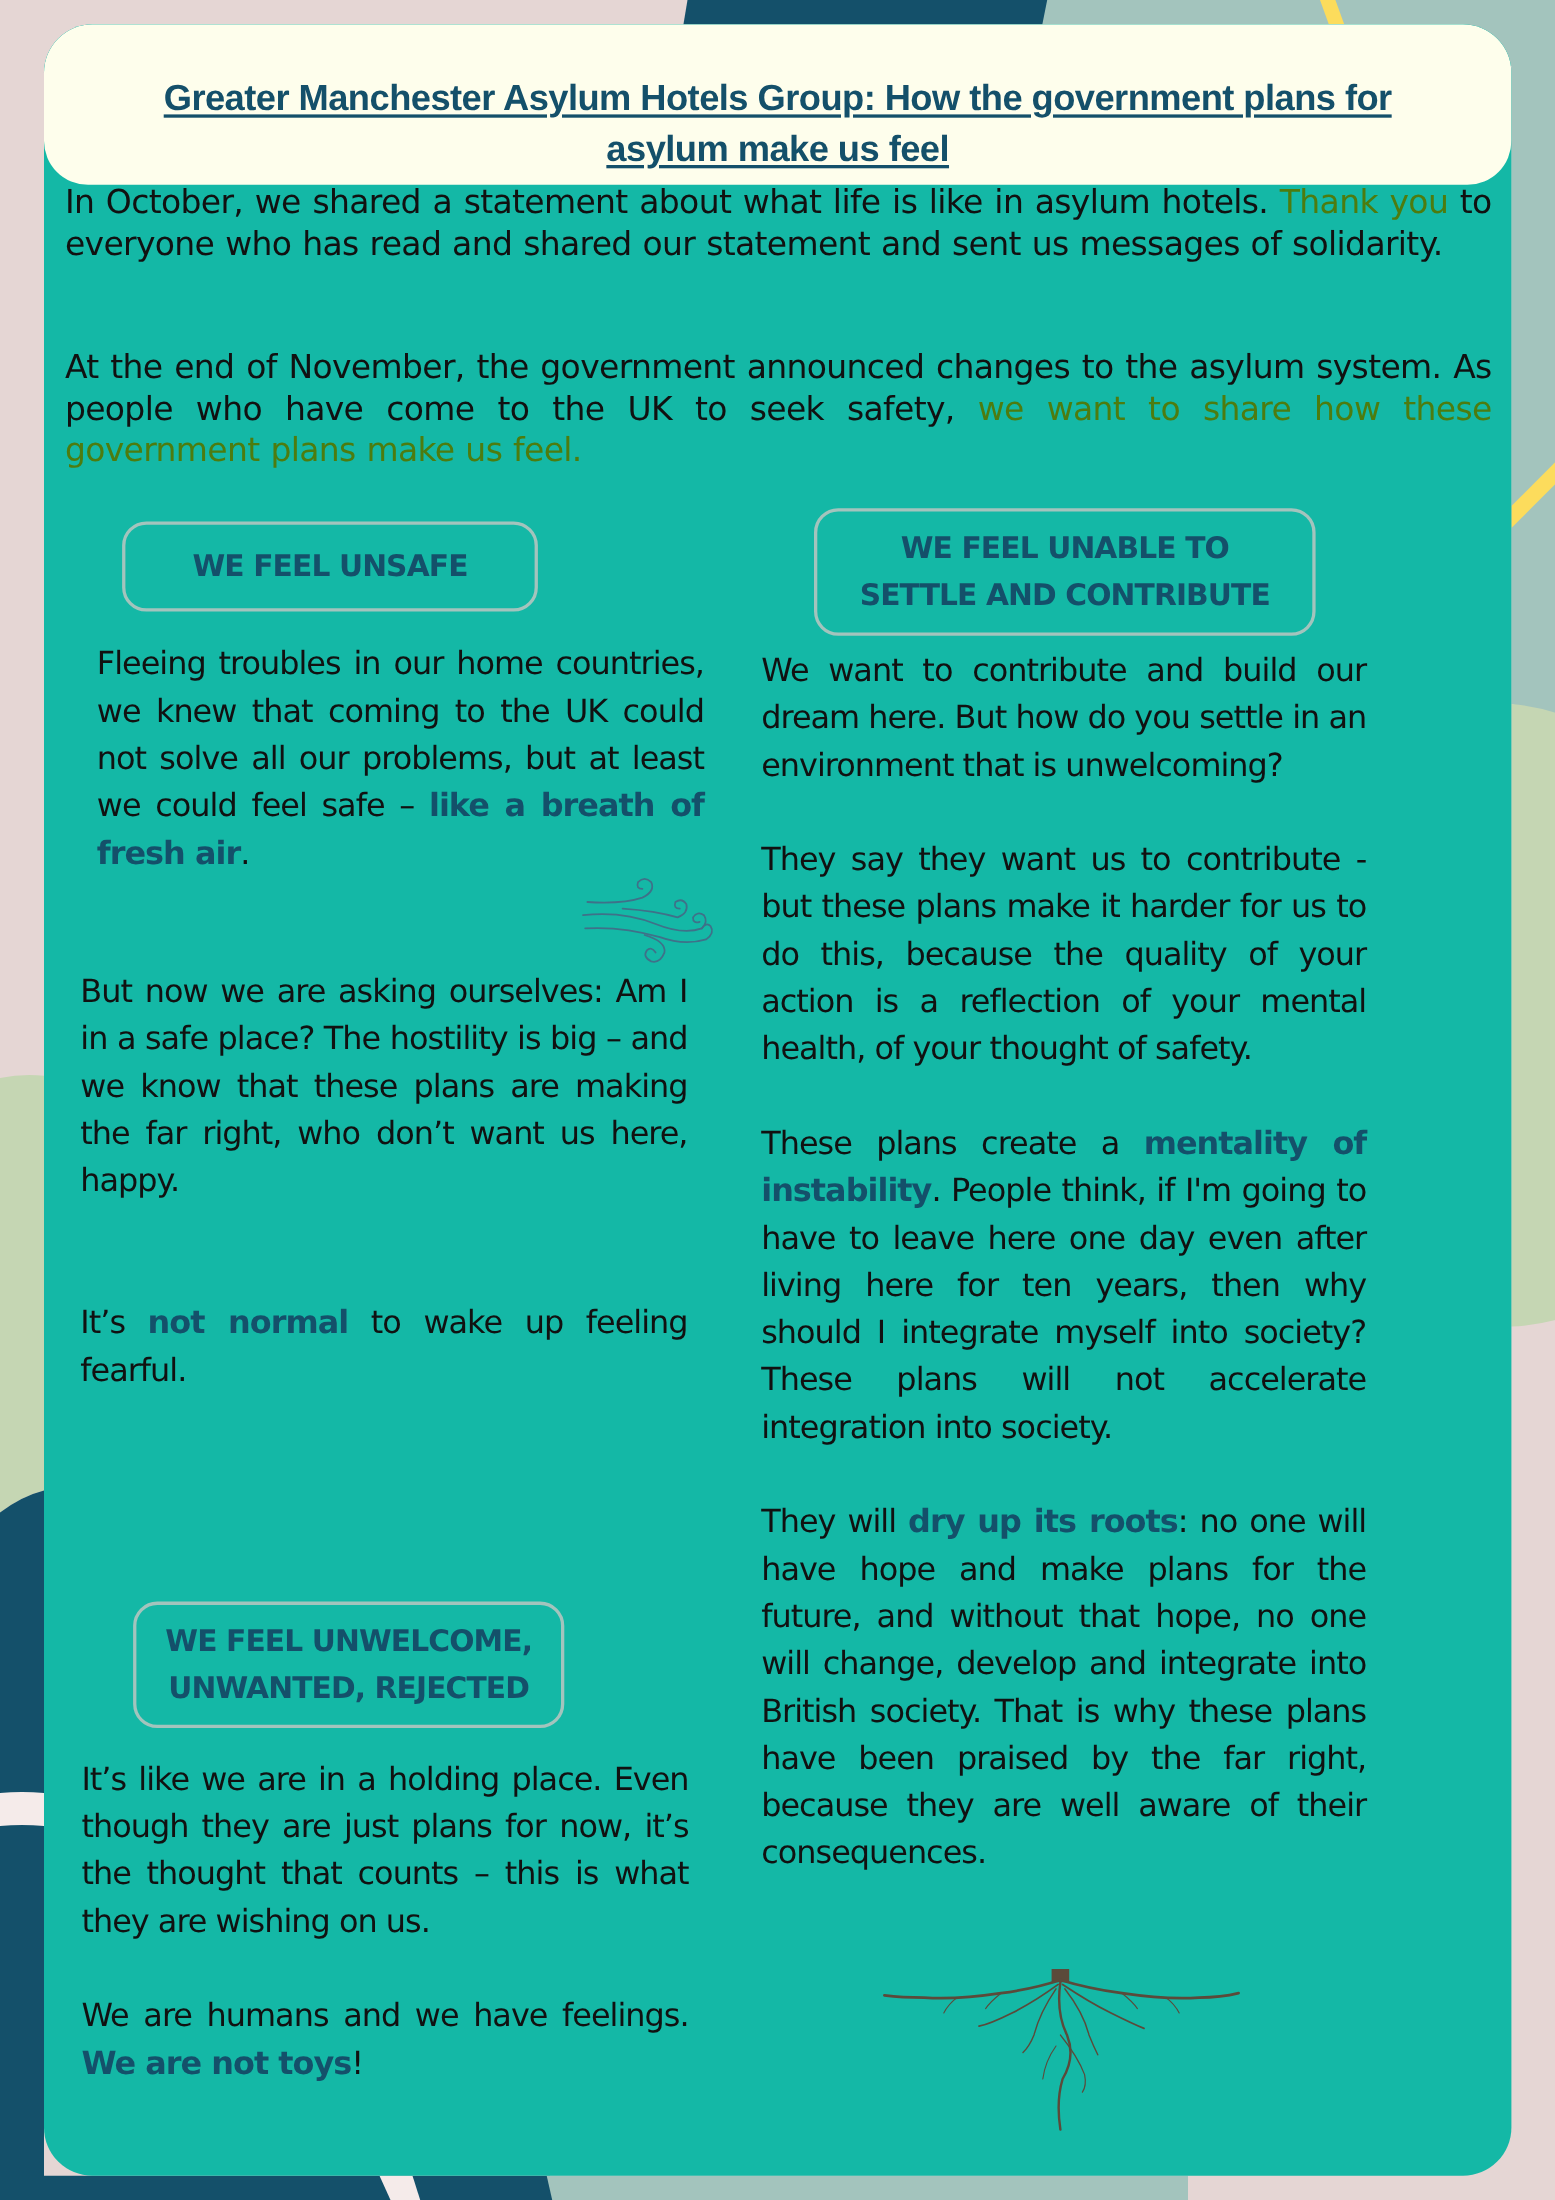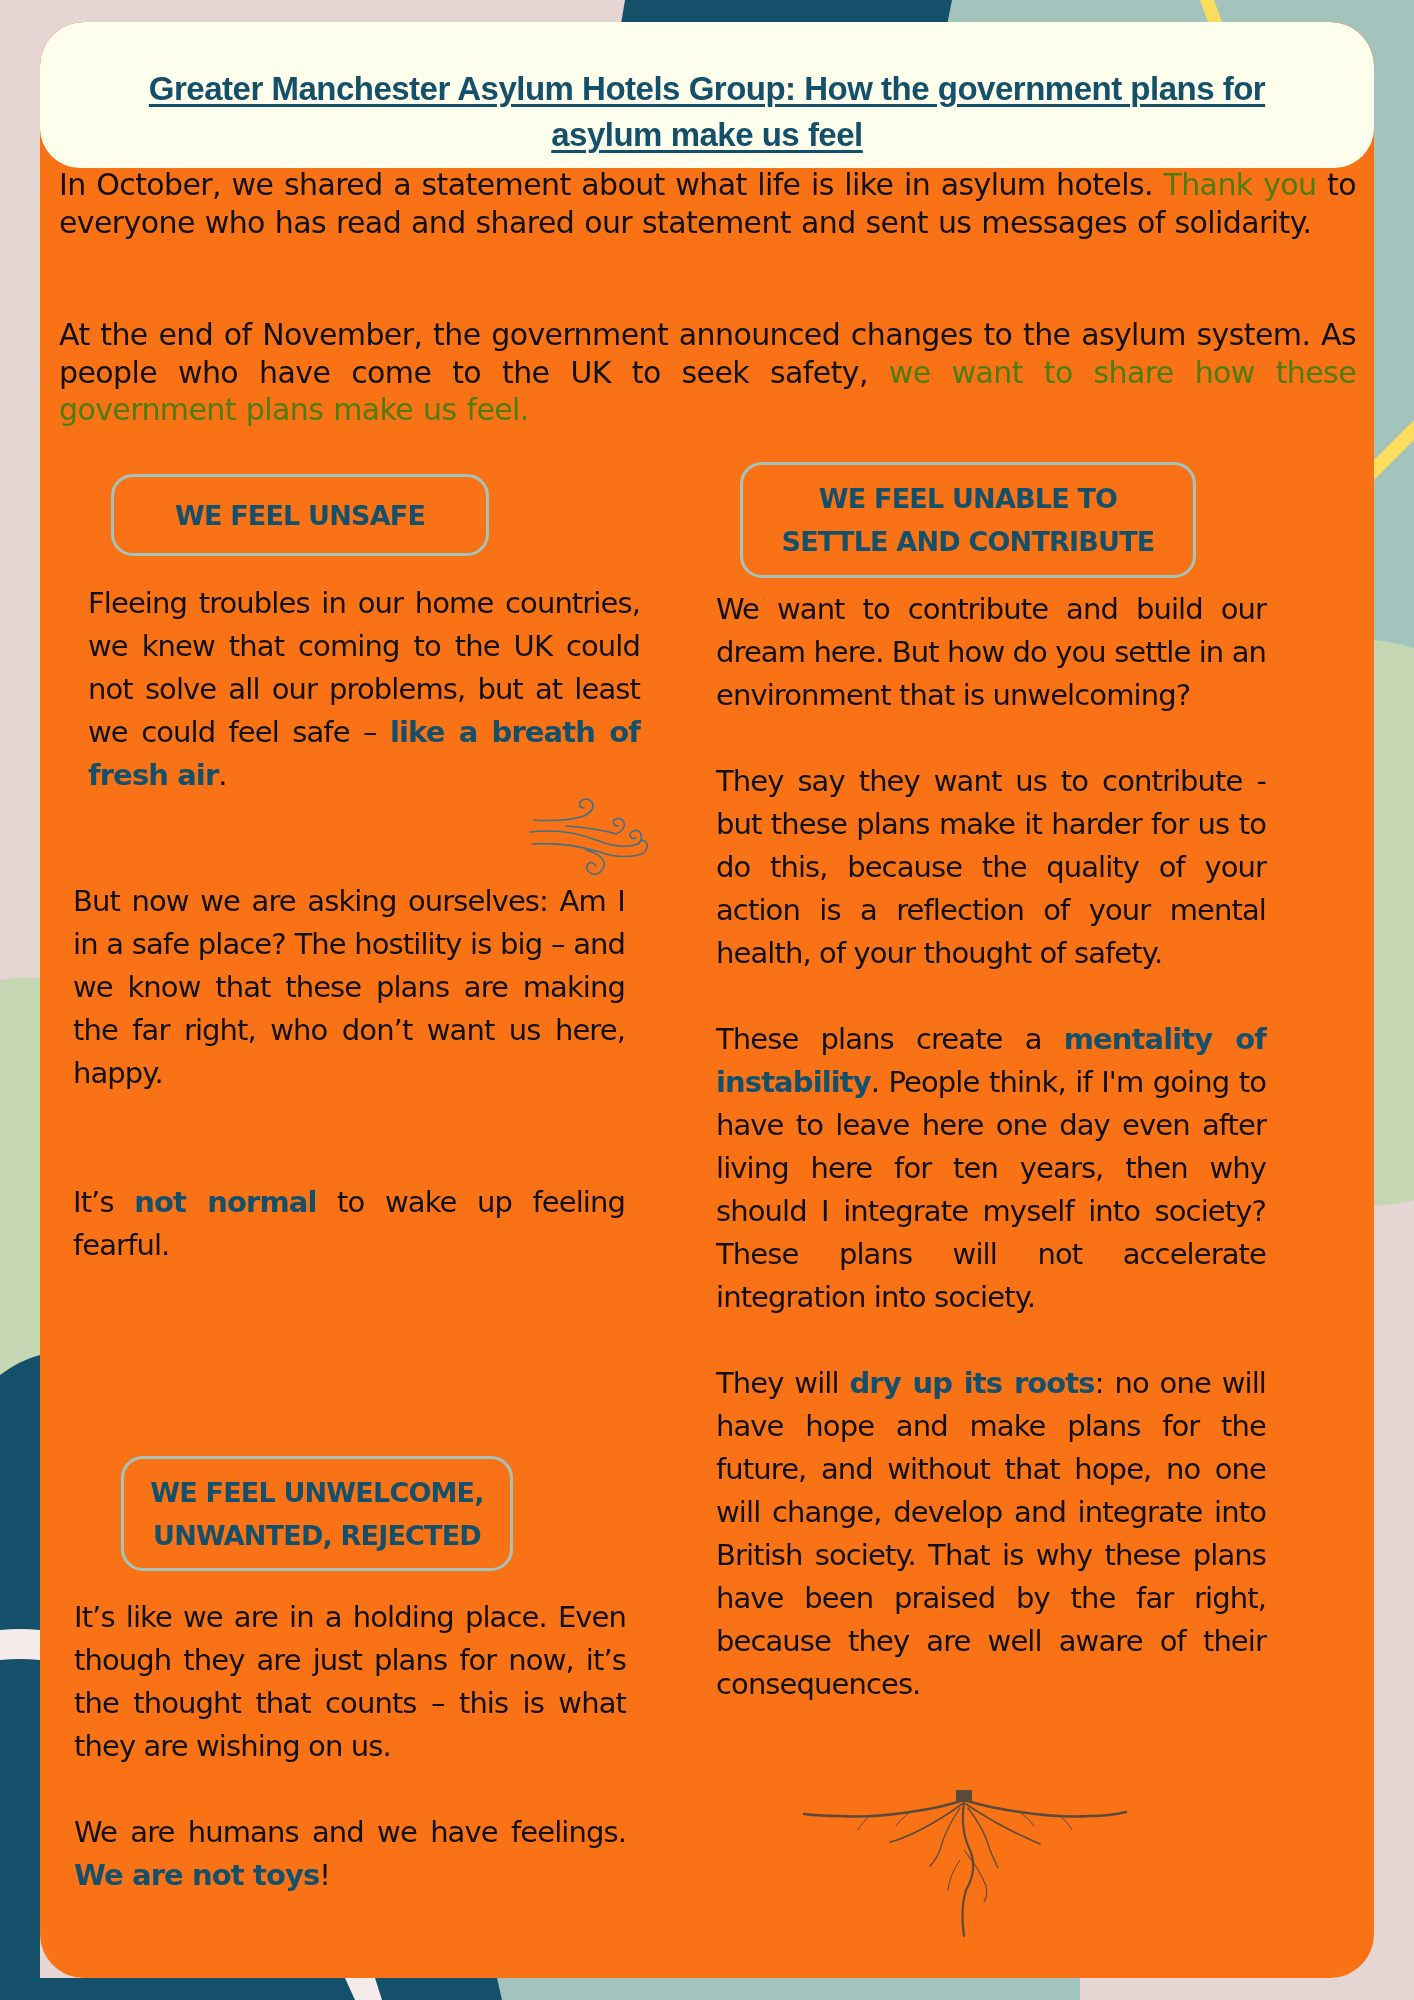--- a/index.html
+++ b/index.html
@@ -1,36 +1,36 @@
 <!DOCTYPE html>
 <html><head>
 <meta charset="utf-8">
 <style>
   html, body { margin:0; padding:0; }
   body { width:1414px; height:2000px; position:relative; overflow:hidden; background:#e5d6d4; font-family:"DejaVu Sans", sans-serif; }
   .bg { position:absolute; inset:0; }
-  .card { position:absolute; left:40px; top:22px; width:1334px; height:1956px; background:#f97316; border-radius:44px; overflow:hidden; }
+  .card { position:absolute; left:40px; top:22px; width:1334px; height:1956px; background:#14b8a6; border-radius:44px; overflow:hidden; }
   .title-band { position:absolute; left:0; top:0; width:100%; height:146px; background:#fefeec; border-radius:44px 44px 40px 40px; }
   .title { position:absolute; left:60px; right:60px; top:44px; text-align:center; color:#14506a; font-family:"Liberation Sans", sans-serif; font-weight:bold; font-size:33px; line-height:46px; text-decoration:underline; text-decoration-thickness:3px; text-underline-offset:4px; letter-spacing:-0.5px; }
   .intro { position:absolute; left:59px; right:58px; font-family:"DejaVu Sans", sans-serif; font-size:30px; line-height:37.5px; color:#111; text-align:justify; letter-spacing:-0.6px; word-spacing:1px; }
   .intro b { font-weight:normal; color:#4d7c0f; }
   .p1 { top:166px; }
   .p2 { top:316px; }
   .heading-box { position:absolute; border:3px solid #a3c4bd; border-radius:22px; display:flex; align-items:center; justify-content:center; text-align:center; color:#14506a; font-family:"DejaVu Sans", sans-serif; font-weight:bold; font-size:27px; line-height:43px; letter-spacing:-0.8px; box-sizing:border-box; }
   .hb1 { left:111px; top:474px; width:378px; height:82px; }
   .hb2 { left:740px; top:462px; width:456px; height:116px; }
   .hb3 { left:121px; top:1456px; width:392px; height:115px; }
   .col { position:absolute; font-family:"DejaVu Sans", sans-serif; font-size:29px; line-height:43px; color:#111; text-align:justify; letter-spacing:-0.9px; }
   .col p { margin:0; }
   .col .gap { height:43px; }
   .hl { color:#14506a; font-weight:bold; }
   .left-a { left:73px; width:552px; top:582px;margin-left:15px; }
   .left-b { left:73px; width:552px; top:880px; }
   .left-c { left:74px; width:552px; top:1596px; }
-  .right-a { left:692px; width:550px; top:588px;margin-left:24px; }
+  .right-a { left:692px; width:550px; top:588px; }
   .wind { position:absolute; left:526px; top:790px; width:126px; height:90px; }
   .roots { position:absolute; left:800px; top:1790px; width:330px; height:150px; }
 </style>
 </head>
 <body>
 
 <svg class="bg" width="1414" height="2000" viewBox="0 0 1414 2000">
   <rect x="0" y="0" width="1414" height="2000" fill="#e5d6d4"></rect>
 
   <path d="M625 0 L955 0 L945 60 L615 60 Z" fill="#14506a"></path>

